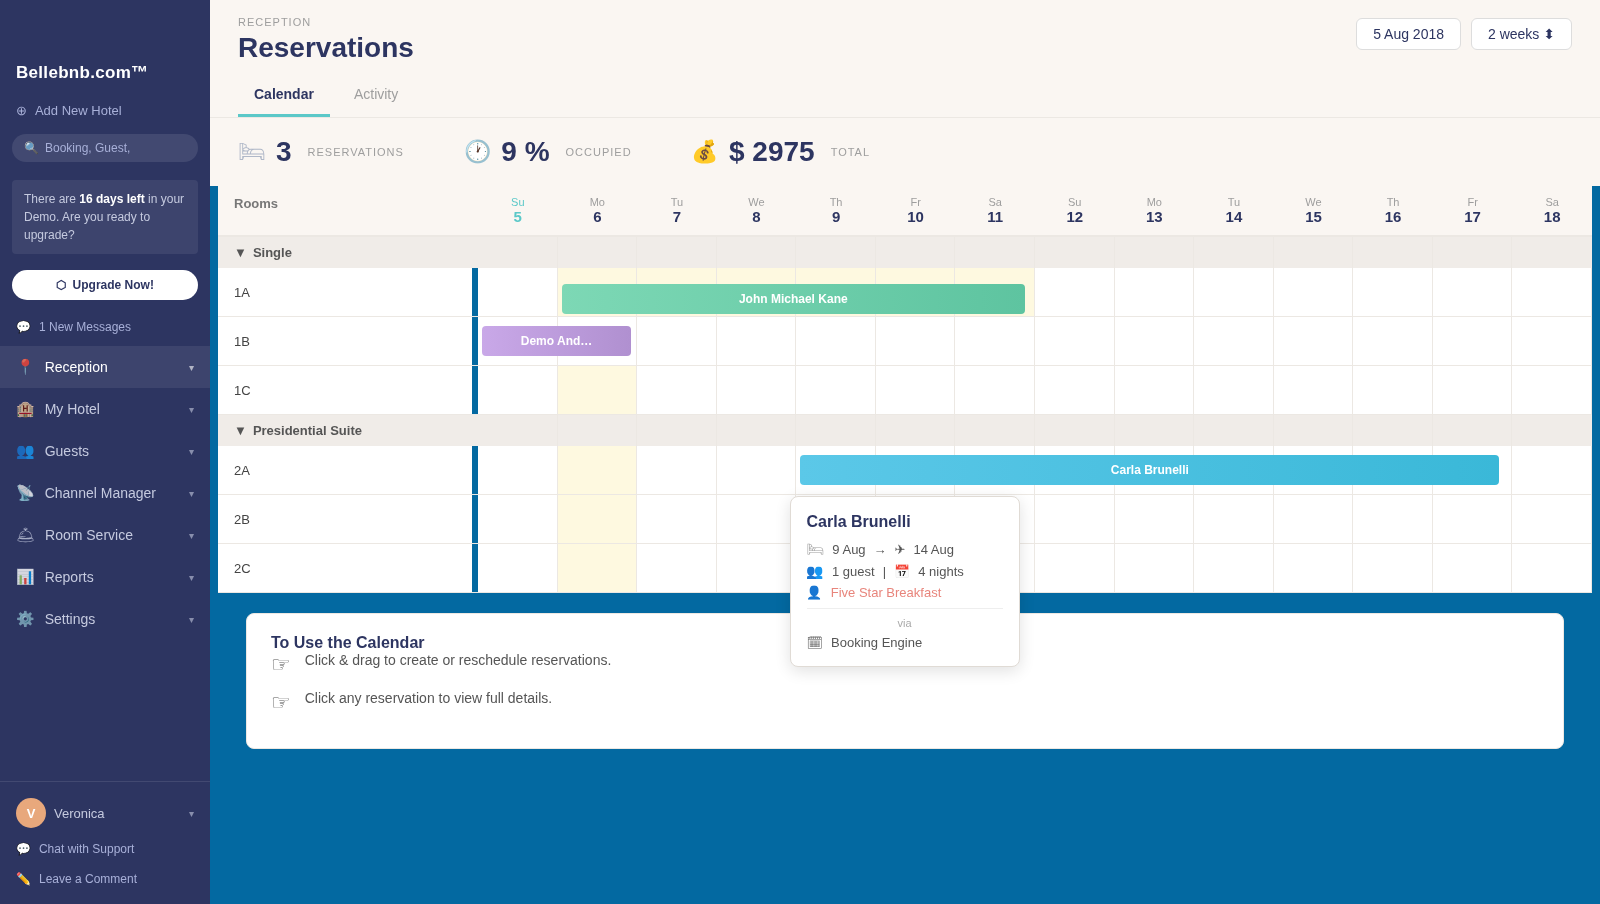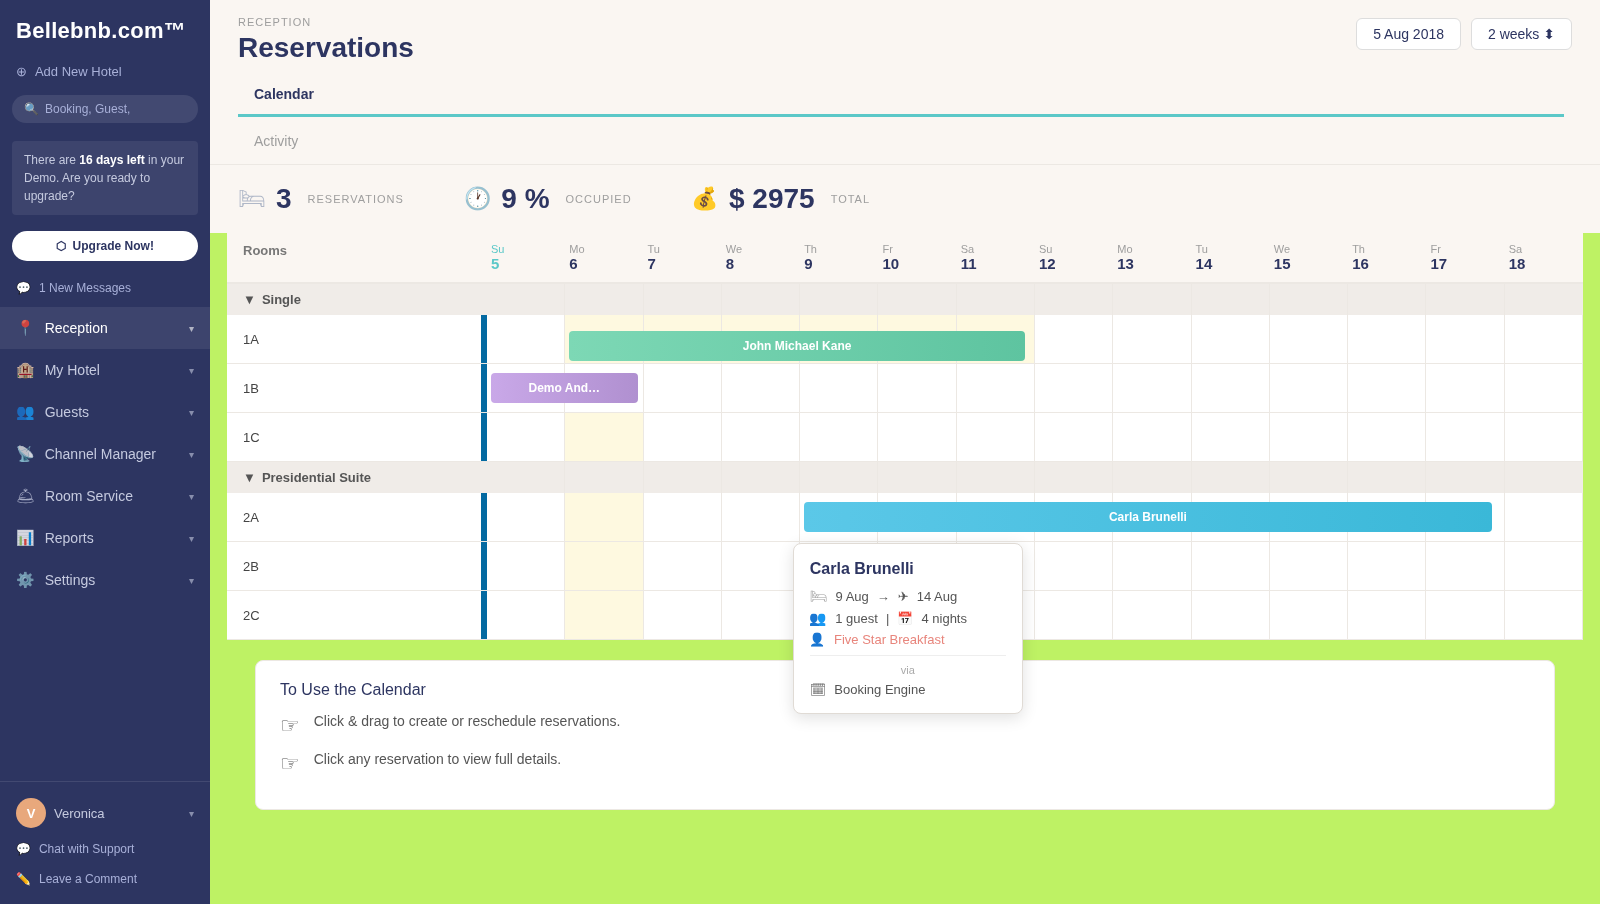--- a/index.html
+++ b/index.html
@@ -11,24 +11,25 @@
       min-width: 210px;
       background: #2d3561;
       color: #fff;
       display: flex;
       flex-direction: column;
       height: 100vh;
       overflow-y: auto;
     }
     .sidebar-logo {
       padding: 18px 16px 14px;
-      font-size: 22px;
+      font-size: 17px;
       font-weight: 700;
       color: #fff;
       letter-spacing: 0.3px;
+      margin-top: 45px;
     }
     .sidebar-add-hotel {
       margin: 0 12px 10px;
       background: transparent;
       border: none;
       color: #a8b0d8;
       font-size: 13px;
       display: flex;
       align-items: center;
       gap: 8px;
@@ -165,22 +166,21 @@
       margin-bottom: 4px;
     }
     .page-title {
       font-size: 28px;
       font-weight: 600;
       color: #2d3561;
       margin-bottom: 14px;
     }
     .tabs {
       display: flex;
-      gap: 8px;
-      flex-direction: column;
+      gap: 0;
     }
     .tab {
       padding: 8px 16px 12px;
       font-size: 14px;
       color: #9e9e9e;
       cursor: pointer;
       border-bottom: 3px solid transparent;
       margin-right: 8px;
     }
     .tab.active {
@@ -220,22 +220,22 @@
       gap: 10px;
     }
     .stat-icon { font-size: 22px; color: #b0b8c8; }
     .stat-num { font-size: 28px; font-weight: 700; color: #2d3561; margin-right: 6px; }
     .stat-label { font-size: 11px; color: #9e9e9e; text-transform: uppercase; letter-spacing: 1px; }
 
     
     .calendar-container {
       flex: 1;
       overflow: auto;
-      padding: 0 17px 20px;
-      background: #bef264;
+      padding: 0 8px 20px;
+      background: #0369a1;
     }
     .calendar-grid {
       min-width: 1200px;
     }
     
     .cal-header {
       display: grid;
       grid-template-columns: 260px repeat(14, 1fr);
       background: #faf6f2;
       border-bottom: 2px solid #ece8e3;
@@ -244,20 +244,21 @@
       z-index: 10;
     }
     .cal-header-rooms {
       padding: 10px 16px;
       font-size: 13px;
       color: #777;
       font-weight: 600;
     }
     .cal-header-day {
       padding: 10px 4px;
+      text-align: center;
       font-size: 12px;
       font-weight: 700;
       color: #2d3561;
     }
     .cal-header-day span { display: block; }
     .cal-header-day .day-num { font-size: 15px; }
     .cal-header-day .day-name { color: #9e9e9e; font-size: 11px; font-weight: 500; }
     .cal-header-day.highlight { color: #5bc8c8; }
     .cal-header-day.highlight .day-name { color: #5bc8c8; }
 
@@ -375,23 +376,22 @@
     
     .calendar-info-box {
       margin: 20px 28px;
       background: #fff;
       border: 1px solid #ece8e3;
       border-radius: 8px;
       padding: 20px 24px;
     }
     .info-title {
       font-size: 16px;
-      font-weight: 400;
+      font-weight: 700;
       color: #2d3561;
-      margin-bottom: 14px;
     }
     .info-row {
       display: flex;
       align-items: flex-start;
       gap: 14px;
       margin-bottom: 12px;
       font-size: 14px;
       color: #555;
     }
     .info-hand { font-size: 22px; }

